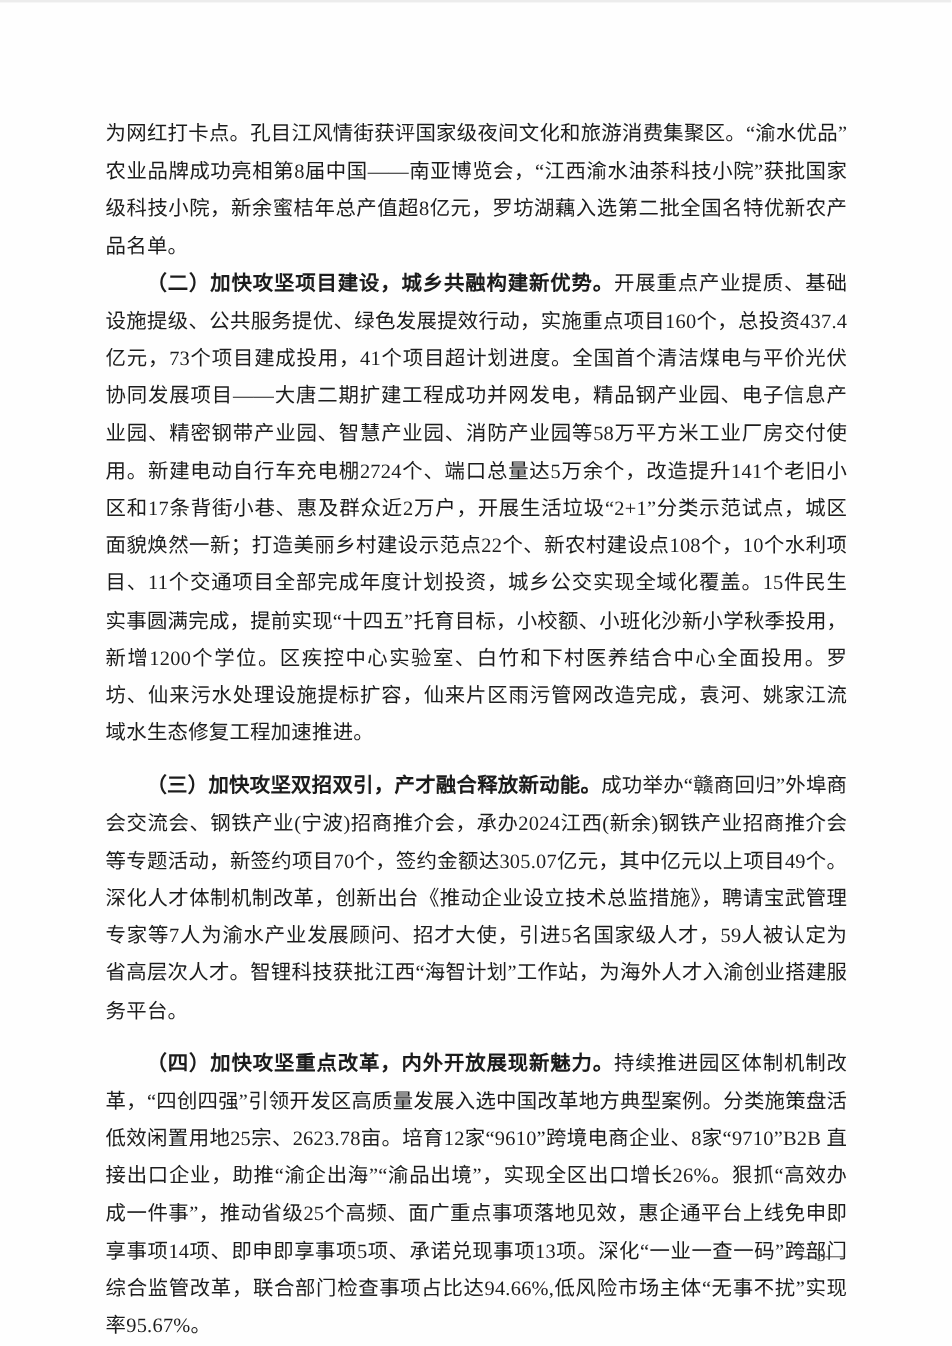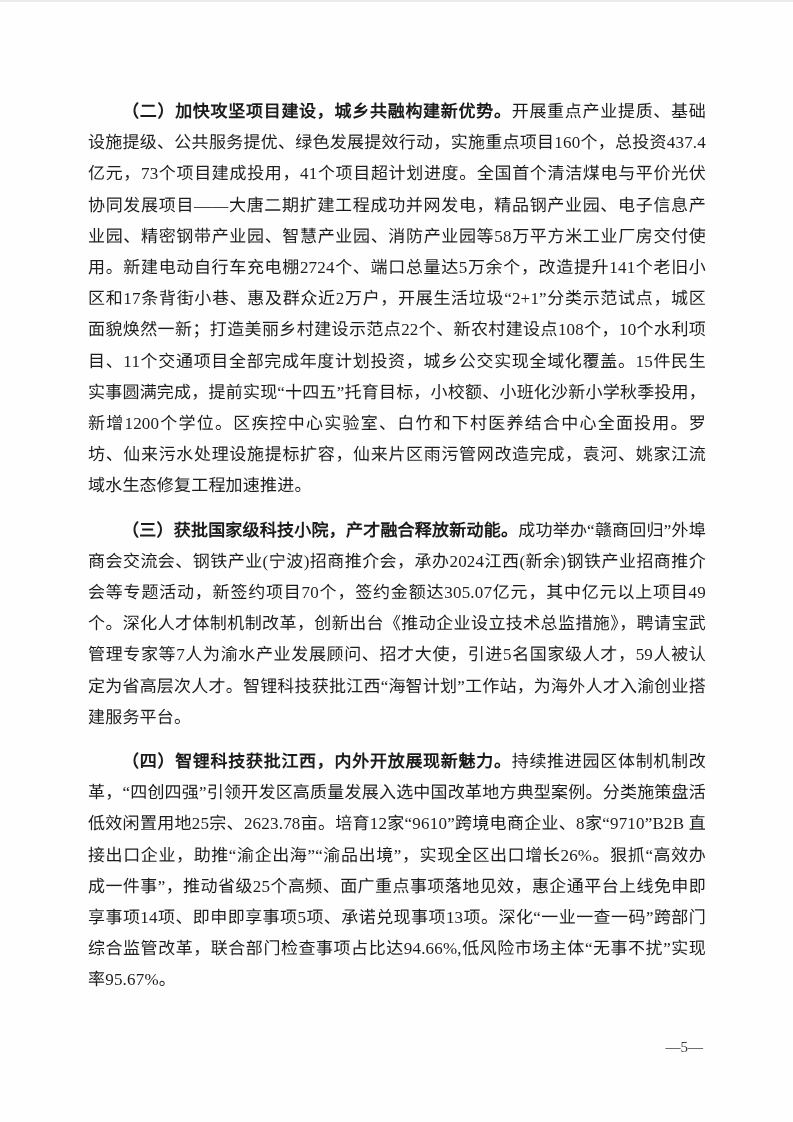--- a/index.html
+++ b/index.html
@@ -56,31 +56,34 @@
     color: #3a3a3a;
   }
 </style>
 </head>
 <body>
 
 <div class="page">
   <div class="scan-edge"></div>
 
   <main class="content">
+    <p class="para continuation">
+      <span class="body-text">为网红打卡点。孔目江风情街获评国家级夜间文化和旅游消费集聚区。“渝水优品”农业品牌成功亮相第8届中国——南亚博览会，“江西渝水油茶科技小院”获批国家级科技小院，新余蜜桔年总产值超8亿元，罗坊湖藕入选第二批全国名特优新农产品名单。</span>
+    </p>
 
     <p class="para">
       <span class="lead">（二）加快攻坚项目建设，城乡共融构建新优势。</span><span class="body-text">开展重点产业提质、基础设施提级、公共服务提优、绿色发展提效行动，实施重点项目160个，总投资437.4亿元，73个项目建成投用，41个项目超计划进度。全国首个清洁煤电与平价光伏协同发展项目——大唐二期扩建工程成功并网发电，精品钢产业园、电子信息产业园、精密钢带产业园、智慧产业园、消防产业园等58万平方米工业厂房交付使用。新建电动自行车充电棚2724个、端口总量达5万余个，改造提升141个老旧小区和17条背街小巷、惠及群众近2万户，开展生活垃圾“2+1”分类示范试点，城区面貌焕然一新；打造美丽乡村建设示范点22个、新农村建设点108个，10个水利项目、11个交通项目全部完成年度计划投资，城乡公交实现全域化覆盖。15件民生实事圆满完成，提前实现“十四五”托育目标，小校额、小班化沙新小学秋季投用，新增1200个学位。区疾控中心实验室、白竹和下村医养结合中心全面投用。罗坊、仙来污水处理设施提标扩容，仙来片区雨污管网改造完成，袁河、姚家江流域水生态修复工程加速推进。</span>
     </p>
 
     <p class="para gap">
-      <span class="lead">（三）获批国家级科技小院，产才融合释放新动能。</span><span class="body-text">成功举办“赣商回归”外埠商会交流会、钢铁产业(宁波)招商推介会，承办2024江西(新余)钢铁产业招商推介会等专题活动，新签约项目70个，签约金额达305.07亿元，其中亿元以上项目49个。深化人才体制机制改革，创新出台《推动企业设立技术总监措施》，聘请宝武管理专家等7人为渝水产业发展顾问、招才大使，引进5名国家级人才，59人被认定为省高层次人才。智锂科技获批江西“海智计划”工作站，为海外人才入渝创业搭建服务平台。</span>
+      <span class="lead">（三）加快攻坚双招双引，产才融合释放新动能。</span><span class="body-text">成功举办“赣商回归”外埠商会交流会、钢铁产业(宁波)招商推介会，承办2024江西(新余)钢铁产业招商推介会等专题活动，新签约项目70个，签约金额达305.07亿元，其中亿元以上项目49个。深化人才体制机制改革，创新出台《推动企业设立技术总监措施》，聘请宝武管理专家等7人为渝水产业发展顾问、招才大使，引进5名国家级人才，59人被认定为省高层次人才。智锂科技获批江西“海智计划”工作站，为海外人才入渝创业搭建服务平台。</span>
     </p>
 
     <p class="para gap">
-      <span class="lead">（四）智锂科技获批江西，内外开放展现新魅力。</span><span class="body-text">持续推进园区体制机制改革，“四创四强”引领开发区高质量发展入选中国改革地方典型案例。分类施策盘活低效闲置用地25宗、2623.78亩。培育12家“9610”跨境电商企业、8家“9710”B2B 直接出口企业，助推“渝企出海”“渝品出境”，实现全区出口增长26%。狠抓“高效办成一件事”，推动省级25个高频、面广重点事项落地见效，惠企通平台上线免申即享事项14项、即申即享事项5项、承诺兑现事项13项。深化“一业一查一码”跨部门综合监管改革，联合部门检查事项占比达94.66%,低风险市场主体“无事不扰”实现率95.67%。</span>
+      <span class="lead">（四）加快攻坚重点改革，内外开放展现新魅力。</span><span class="body-text">持续推进园区体制机制改革，“四创四强”引领开发区高质量发展入选中国改革地方典型案例。分类施策盘活低效闲置用地25宗、2623.78亩。培育12家“9610”跨境电商企业、8家“9710”B2B 直接出口企业，助推“渝企出海”“渝品出境”，实现全区出口增长26%。狠抓“高效办成一件事”，推动省级25个高频、面广重点事项落地见效，惠企通平台上线免申即享事项14项、即申即享事项5项、承诺兑现事项13项。深化“一业一查一码”跨部门综合监管改革，联合部门检查事项占比达94.66%,低风险市场主体“无事不扰”实现率95.67%。</span>
     </p>
 
   </main>
 
   <div class="footer">
     <span>—5—</span>
   </div>
 </div>
 
 </body></html>

